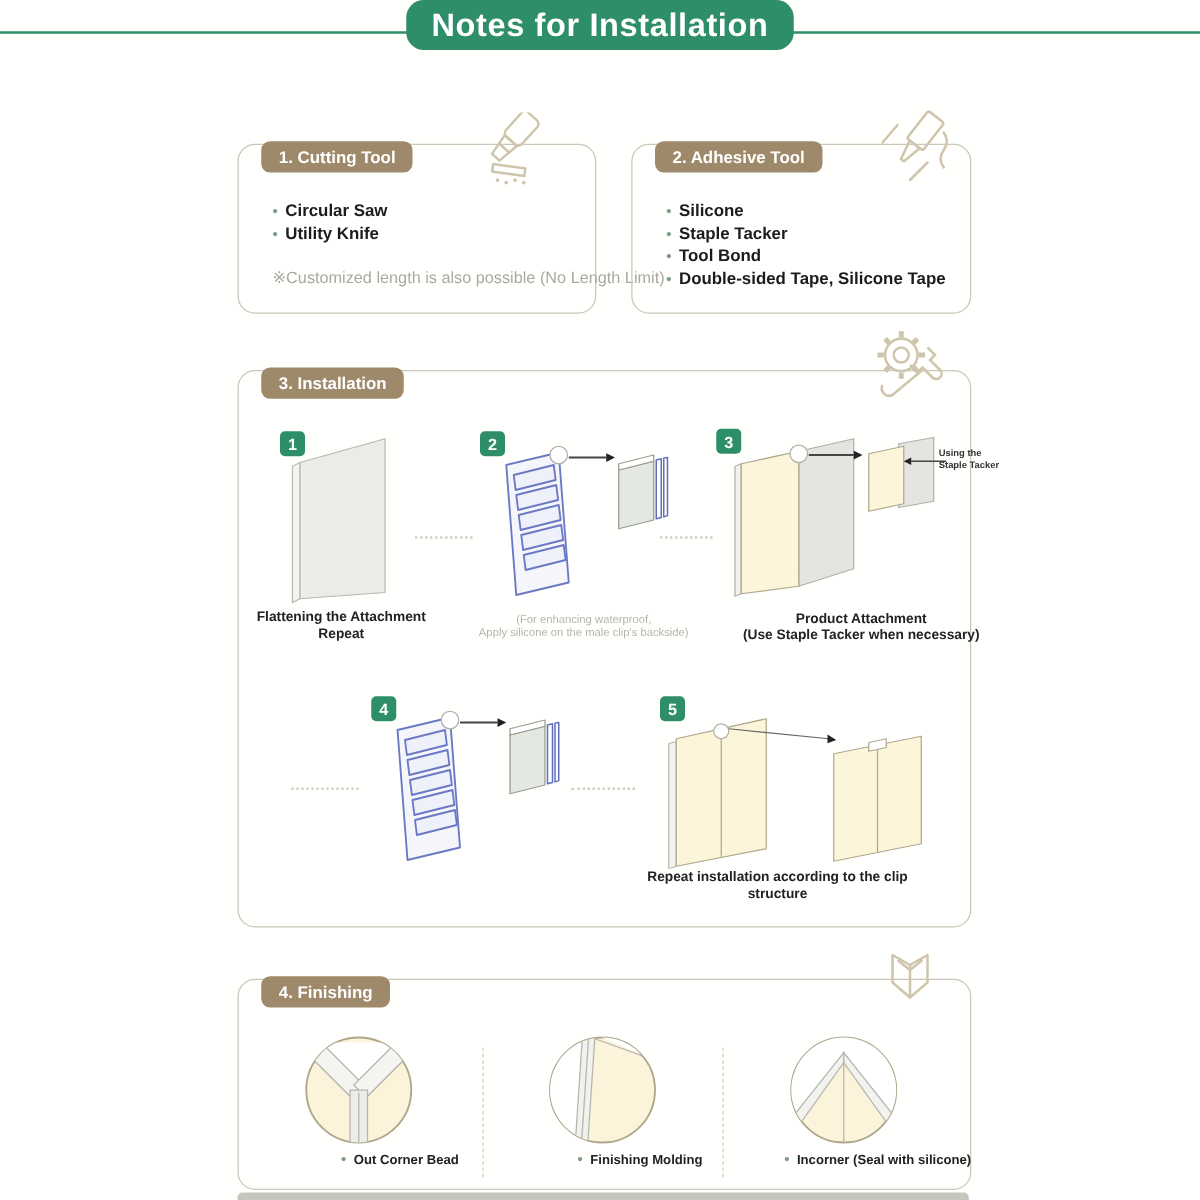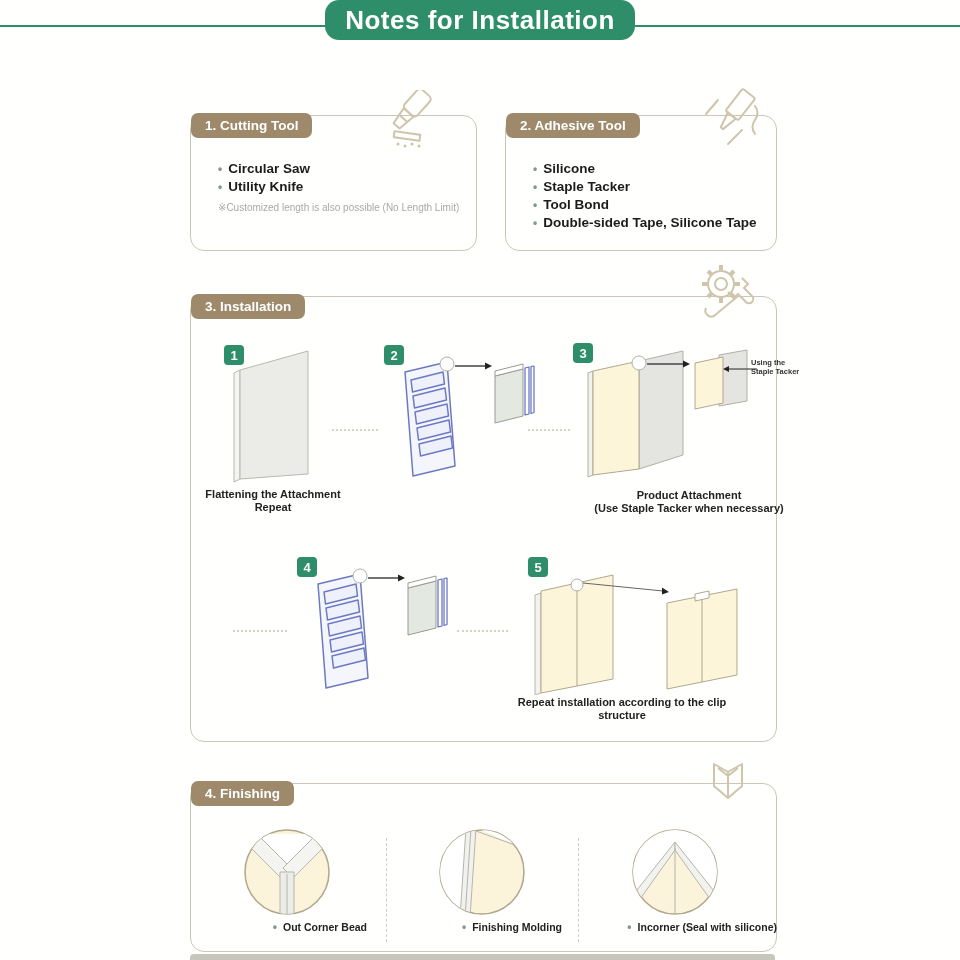--- a/index.html
+++ b/index.html
@@ -8,27 +8,27 @@
   .abs{position:absolute;}
 
   
   #title-line{top:25px;left:0;width:960px;height:2px;background:#2E8E69;}
   #title-pill{top:0;left:325px;width:310px;height:40px;background:#2E8E69;border-radius:14px;
               display:flex;align-items:center;justify-content:center;color:#fff;
               font-size:26px;font-weight:bold;letter-spacing:.5px;}
 
   
   .card{border:1.5px solid #CBC6B8;border-radius:14px;background:transparent;}
-  .tab{position:absolute;top:-3px;left:0;background:#9E8A6B;color:#fff;font-weight:bold;
+  .tab{position:absolute;top:-3px;left:18px;background:#9E8A6B;color:#fff;font-weight:bold;
        font-size:13.5px;padding:5px 14px;border-radius:7px;white-space:nowrap;}
 
   .bullets{position:absolute;font-size:13.5px;font-weight:bold;color:#1c1c1c;line-height:18px;}
   .bullets .row{display:flex;align-items:center;}
   .dot{color:#7f9a8d;margin-right:6px;font-size:12px;}
-  .note{font-size:10px;color:#A9A9A4;font-weight:normal;margin-top:3px;}
+  .note{font-size:13px;color:#A9A9A4;font-weight:normal;margin-top:17px;}
 
   
   .badge{position:absolute;width:20px;height:20px;background:#2E8E69;border-radius:4px;
          color:#fff;font-size:13px;font-weight:bold;display:flex;align-items:center;justify-content:center;}
   .caption{position:absolute;text-align:center;font-size:11px;font-weight:bold;color:#222;line-height:13px;}
   .subcap{font-size:9px;color:#B5B5AD;font-weight:normal;line-height:11px;margin-top:2px;}
   .hdots{position:absolute;border-top:2px dotted #D2D2C8;height:0;}
   .vdash{position:absolute;border-left:1px dashed #CFCFC5;width:0;}
   .tinylabel{position:absolute;font-size:7.5px;font-weight:bold;color:#333;line-height:9px;}
 
@@ -249,20 +249,24 @@
 
   <div class="abs hdots" style="left:332px;top:429px;width:46px;"></div>
   <div class="abs hdots" style="left:528px;top:429px;width:42px;"></div>
   <div class="abs hdots" style="left:233px;top:630px;width:54px;"></div>
   <div class="abs hdots" style="left:457px;top:630px;width:51px;"></div>
 
   <div class="abs caption" style="left:192px;top:488px;width:162px;">
     <div>Flattening the Attachment Repeat</div>
   </div>
   <div class="abs caption" style="left:372px;top:488px;width:190px;">
+    <div class="subcap">
+      <div>(For enhancing waterproof,</div>
+      <div>Apply silicone on the male clip's backside)</div>
+    </div>
   </div>
   <div class="abs caption" style="left:584px;top:489px;width:210px;">
     <div>Product Attachment</div>
     <div>(Use Staple Tacker when necessary)</div>
   </div>
   <div class="abs caption" style="left:502px;top:696px;width:240px;">
     <div>Repeat installation according to the clip structure</div>
   </div>
 
   <div class="abs card" style="left:190px;top:783px;width:585px;height:167px;">

